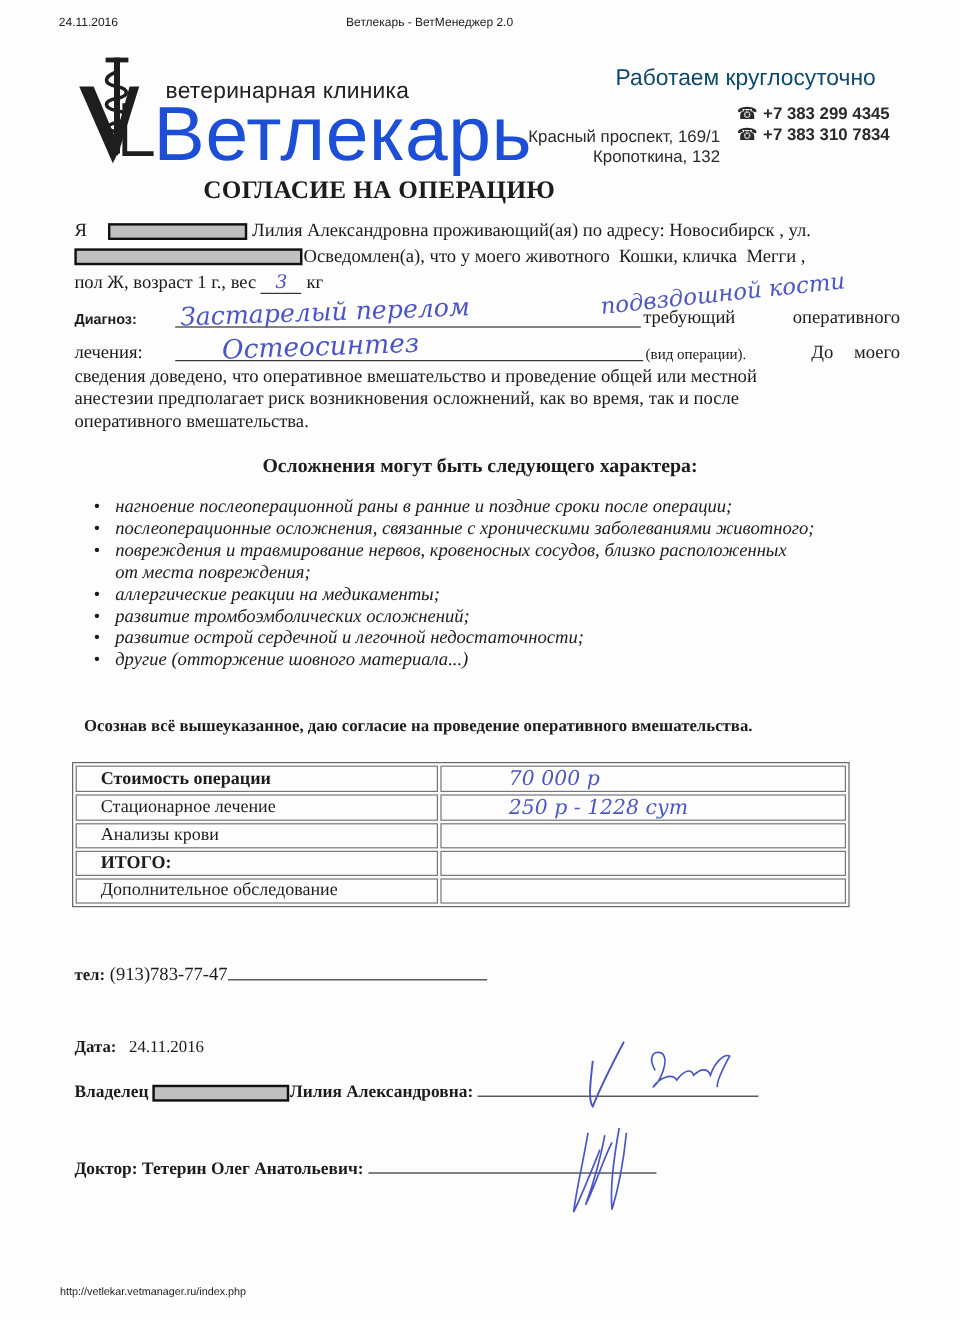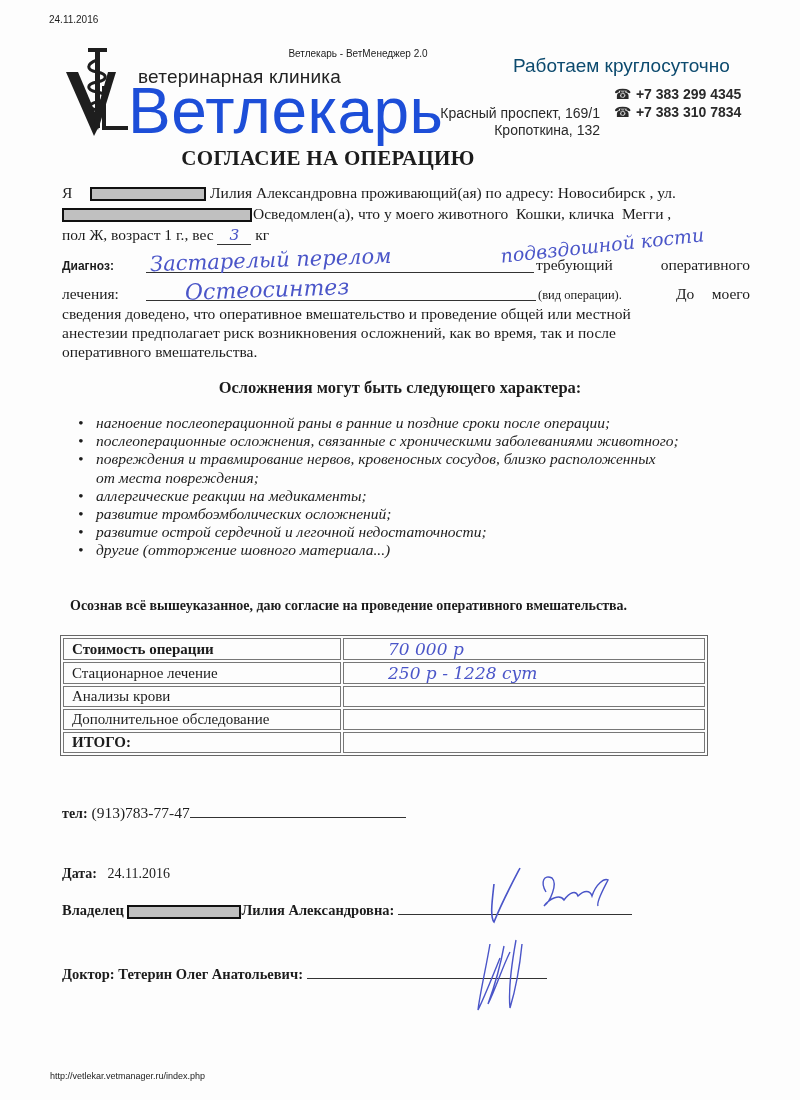--- a/index.html
+++ b/index.html
@@ -2,42 +2,42 @@
 <html><head>
 <meta charset="utf-8">
 <style>
   html, body { margin:0; padding:0; }
   body { width:800px; height:1100px; background:#fdfdfd; position:relative; overflow:hidden; color:#1c1c1c; }
   .abs { position:absolute; }
   .sans { font-family:"Liberation Sans", sans-serif; }
   .serif { font-family:"Liberation Serif", serif; }
   .hand { font-family:"DejaVu Serif", serif; font-style:italic; color:#4a55c8; }
   .pg-date { left:49px; top:14px; font-size:10px; }
-  .pg-title { left:0; width:716px; top:14px; text-align:center; font-size:10px;margin-top:34px; }
+  .pg-title { left:0; width:716px; top:14px; text-align:center; font-size:10px; }
   .logo-mark { left:64px; top:46px; width:70px; height:92px; }
   .logo-sub { left:138px; top:66px; font-size:19px; letter-spacing:0.2px; color:#222; }
   .logo-name { left:128px; top:74px; font-size:64px; color:#1d4ed8; letter-spacing:0.5px; }
   .hours { left:513px; top:55px; font-size:19px; color:#0c4a6e; }
   .addr { right:200px; text-align:right; font-size:14px; color:#2a2a2a;margin-top:18px; }
   .addr1 { top:87px; } .addr2 { top:104px; }
   .phone { left:614px; font-size:14px; font-weight:bold; color:#2a2a2a; }
   .phone1 { top:86px; } .phone2 { top:104px; }
   .phone .ico { display:inline-block; width:18px; font-weight:normal; }
-  .doc-title { left:0; width:632px; top:146px; text-align:center; font-size:21px; font-weight:bold; letter-spacing:0.3px;padding-left:12px; }
+  .doc-title { left:0; width:632px; top:146px; text-align:center; font-size:21px; font-weight:bold; letter-spacing:0.3px; }
   .line { font-size:15.5px; white-space:nowrap; }
   .redact { display:inline-block; background:#c0c0c0; border:2px solid #111; height:10px; vertical-align:middle; }
   .uline { display:inline-block; border-bottom:1px solid #333; }
   .bold-sans { font-family:"Liberation Sans", sans-serif; font-weight:bold; font-size:12px; }
   .sub-title { left:0; width:800px; top:378px; text-align:center; font-size:16.5px; font-weight:bold; }
   ul.comp { position:absolute; left:78px; top:414px; margin:0; padding:0; list-style:none; font-size:15.5px; line-height:18.2px; }
   ul.comp li { position:relative; padding-left:18px;font-style:italic; }
   ul.comp li::before { content:"•"; position:absolute; left:0; top:0; }
   .consent { left:70px; top:598px; font-size:14px; font-weight:bold; }
   table.cost { position:absolute; left:60px; top:635px; width:648px; border-collapse:separate; border-spacing:2px; border:1px solid #666; font-size:15px; }
-  table.cost td { border:1px solid #777; height:19px; padding:0 8px; }
+  table.cost td { border:1px solid #777; height:19px; padding:0 20px; }
   table.cost td.lbl { width:260px; }
   table.cost td.b { font-weight:bold; }
   .tel { left:62px; top:804px; font-size:15.5px; }
   .date { left:62px; top:866px; font-size:14px; }
   .owner { left:62px; top:902px; font-size:14.5px; }
   .doctor { left:62px; top:966px; font-size:14.5px; }
   .footer-url { left:50px; top:1071px; font-size:9px; }
   .footer-page { left:747px; top:1114px; font-size:13px; }
   svg.sig { position:absolute; }
 </style>
@@ -127,25 +127,25 @@
   </tr>
   <tr>
     <td class="lbl">Стационарное лечение</td>
     <td><span class="hand" style="font-size:17px; margin-left:36px;">250 р - 1228 сут</span></td>
   </tr>
   <tr>
     <td class="lbl">Анализы крови</td>
     <td></td>
   </tr>
   <tr>
-    <td class="lbl">Дополнительное обследование</td>
+    <td class="lbl b">ИТОГО:</td>
     <td></td>
   </tr>
   <tr>
-    <td class="lbl b">ИТОГО:</td>
+    <td class="lbl">Дополнительное обследование</td>
     <td></td>
   </tr>
 </tbody>
   </table>
 
 <div class="abs serif tel">
   <b style="font-size:14px;">тел:</b>
   <span>(913)783-77-47</span><span class="uline" style="width:216px;"></span>
 </div>
 

